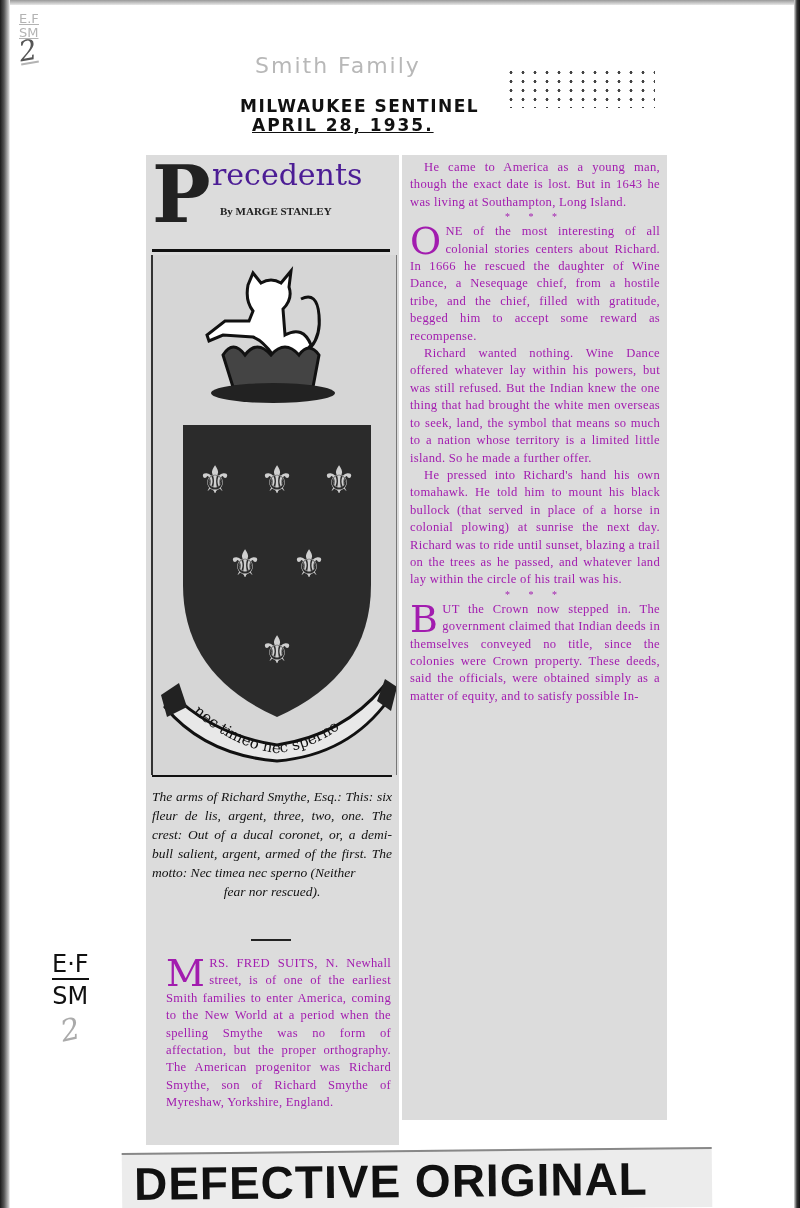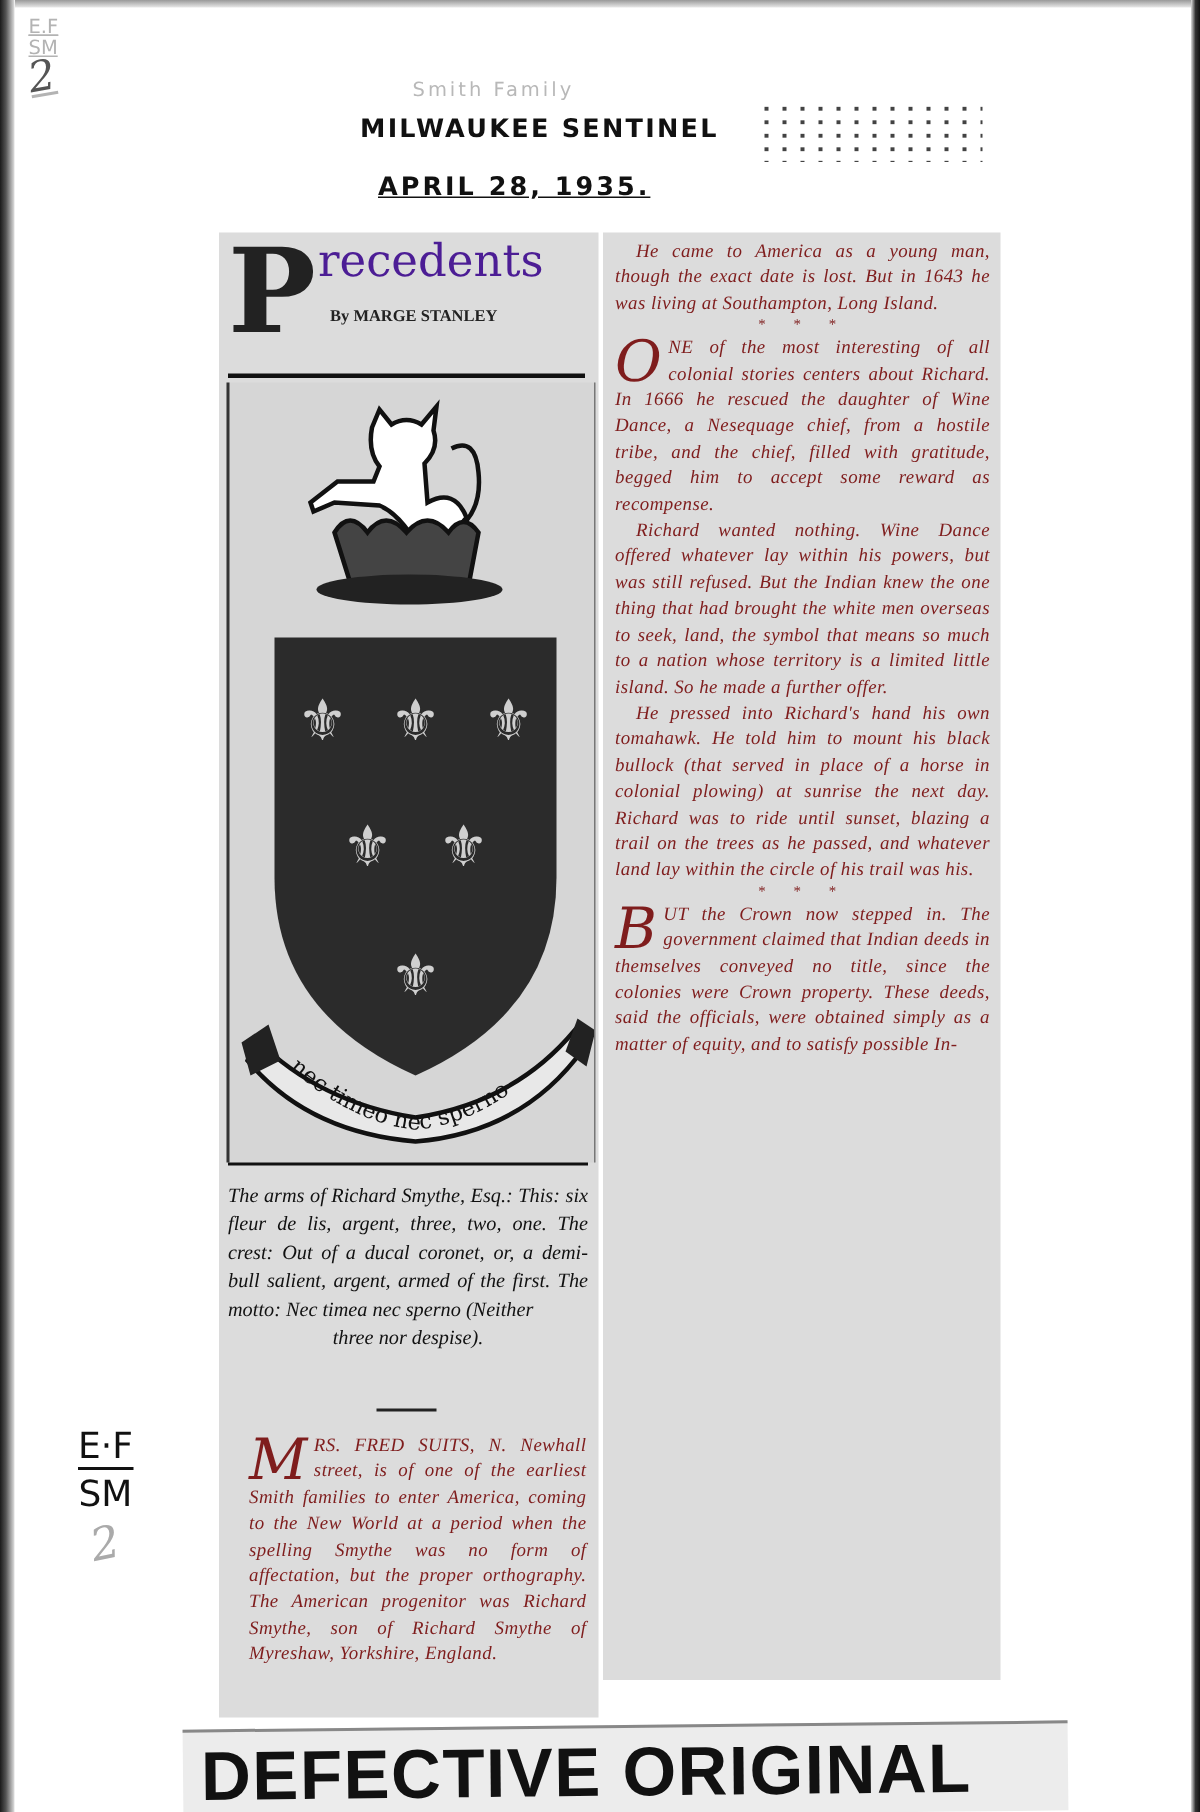--- a/index.html
+++ b/index.html
@@ -18,23 +18,23 @@
   }
   .scan-edge-top {
     position: absolute; left: 0; top: 0; width: 800px; height: 5px;
     background: linear-gradient(to bottom, #999 0, #e8e8e8 5px);
   }
   .hand-note {
     position: absolute; font-family: "DejaVu Sans", sans-serif; color: #aaa;
   }
   .corner-ef { left: 19px; top: 12px; font-size: 13px; line-height: 14px; color: #b3b3b3; text-decoration: underline; }
   .corner-ef .num { display:block; font-size: 28px; color:#555; margin-top:4px; font-family:"DejaVu Serif", serif; font-style: italic; transform: rotate(-10deg); }
-  .smith-family { left: 255px; top: 53px; font-size: 13px; letter-spacing: 2px; color: #b8b8b8; margin-left: 20px; }
+  .smith-family { left: 255px; top: 53px; font-size: 22px; letter-spacing: 2px; color: #b8b8b8; }
   .header-pub {
-    position: absolute; left: 240px; top: 76px;
+    position: absolute; left: 240px; top: 96px;
     font-family: "DejaVu Sans", sans-serif; font-weight: bold; font-size: 17px;
     letter-spacing: 1.5px; color: #111;
   }
   .header-date {
     position: absolute; left: 252px; top: 115px;
     font-family: "DejaVu Sans", sans-serif; font-weight: bold; font-size: 17px;
     letter-spacing: 2px; color: #111; text-decoration: underline;
   }
   .dots {
     position: absolute; left: 505px; top: 68px; width: 150px; height: 40px;
@@ -72,21 +72,21 @@
   .caption {
     position: absolute; left: 6px; top: 632px; width: 240px;
     font-family: "Liberation Serif", serif; font-style: italic;
     font-size: 13.5px; line-height: 19px; color: #111; text-align: justify;
   }
   .caption-last { text-align: center; display: block; }
   .caption-rule { position:absolute; left: 105px; top: 784px; width: 40px; height: 2px; background:#222; }
 
   .body-text {
     font-family: "Liberation Serif", serif; font-size: 12.6px; line-height: 17.4px;
-    color: #7f1d1d; text-align: justify; letter-spacing: 0.3px; font-style: italic;
+    color: #a21caf; text-align: justify; letter-spacing: 0.3px;
   }
   .body-text p { margin: 0; text-indent: 14px; }
   .body-text p.nodent { text-indent: 0; }
   .dropcap {
     float: left; font-size: 38px; line-height: 32px; margin: 2px 4px 0 0; font-weight: normal;
     font-family: "DejaVu Serif", serif;
   }
   .stars { text-align: center; letter-spacing: 8px; font-size: 10px; line-height: 12px; text-indent: 0 !important; }
 
   .left-body { position: absolute; left: 20px; top: 800px; width: 225px; }
@@ -167,21 +167,21 @@
       <path id="scrollpath" d="M34 452 Q80 494 124 498 Q174 494 220 444" fill="none"></path>
       <text font-family="DejaVu Serif, serif" font-size="15" fill="#111">
         <textPath href="#scrollpath" startOffset="8">nec timeo nec sperno</textPath>
       </text>
     </svg>
   </div>
   <div class="rule" style="left:6px; top:620px; width:240px; height:2px;"></div>
 
   <div class="caption">
     <span>The arms of Richard Smythe, Esq.: This: six fleur de lis, argent, three, two, one. The crest: Out of a ducal coronet, or, a demi-bull salient, argent, armed of the first. The motto: Nec timea nec sperno (Neither</span>
-    <span class="caption-last">three nor despise).</span>
+    <span class="caption-last">fear nor rescued).</span>
   </div>
   <div class="caption-rule"></div>
 
   <div class="body-text left-body">
     <p class="nodent">
       <span class="dropcap">M</span><span>RS. FRED SUITS, N. Newhall street, is of one of the earliest Smith families to enter America, coming to the New World at a period when the spelling Smythe was no form of affectation, but the proper orthography. The American progenitor was Richard Smythe, son of Richard Smythe of Myreshaw, Yorkshire, England.</span>
     </p>
   </div>
 </div>
 

